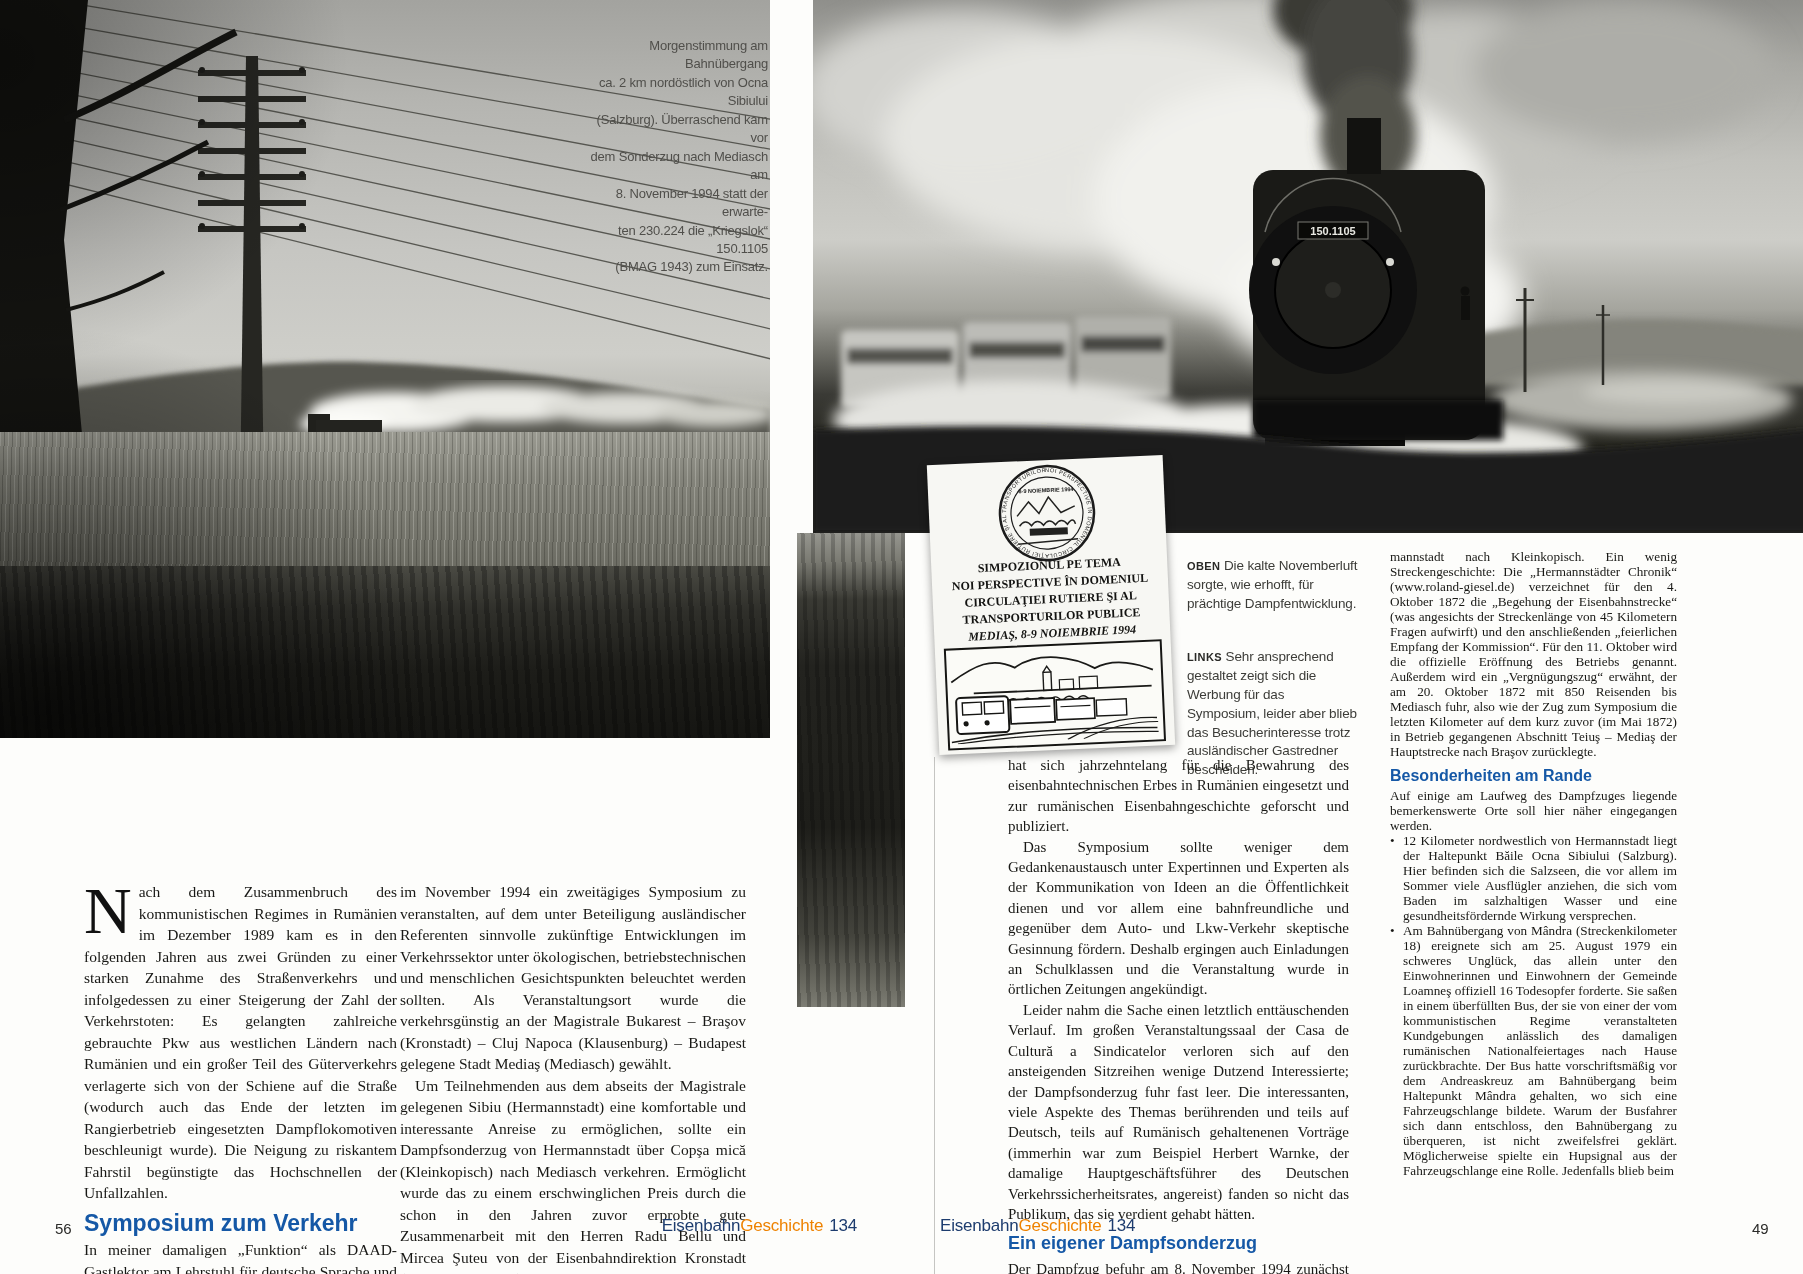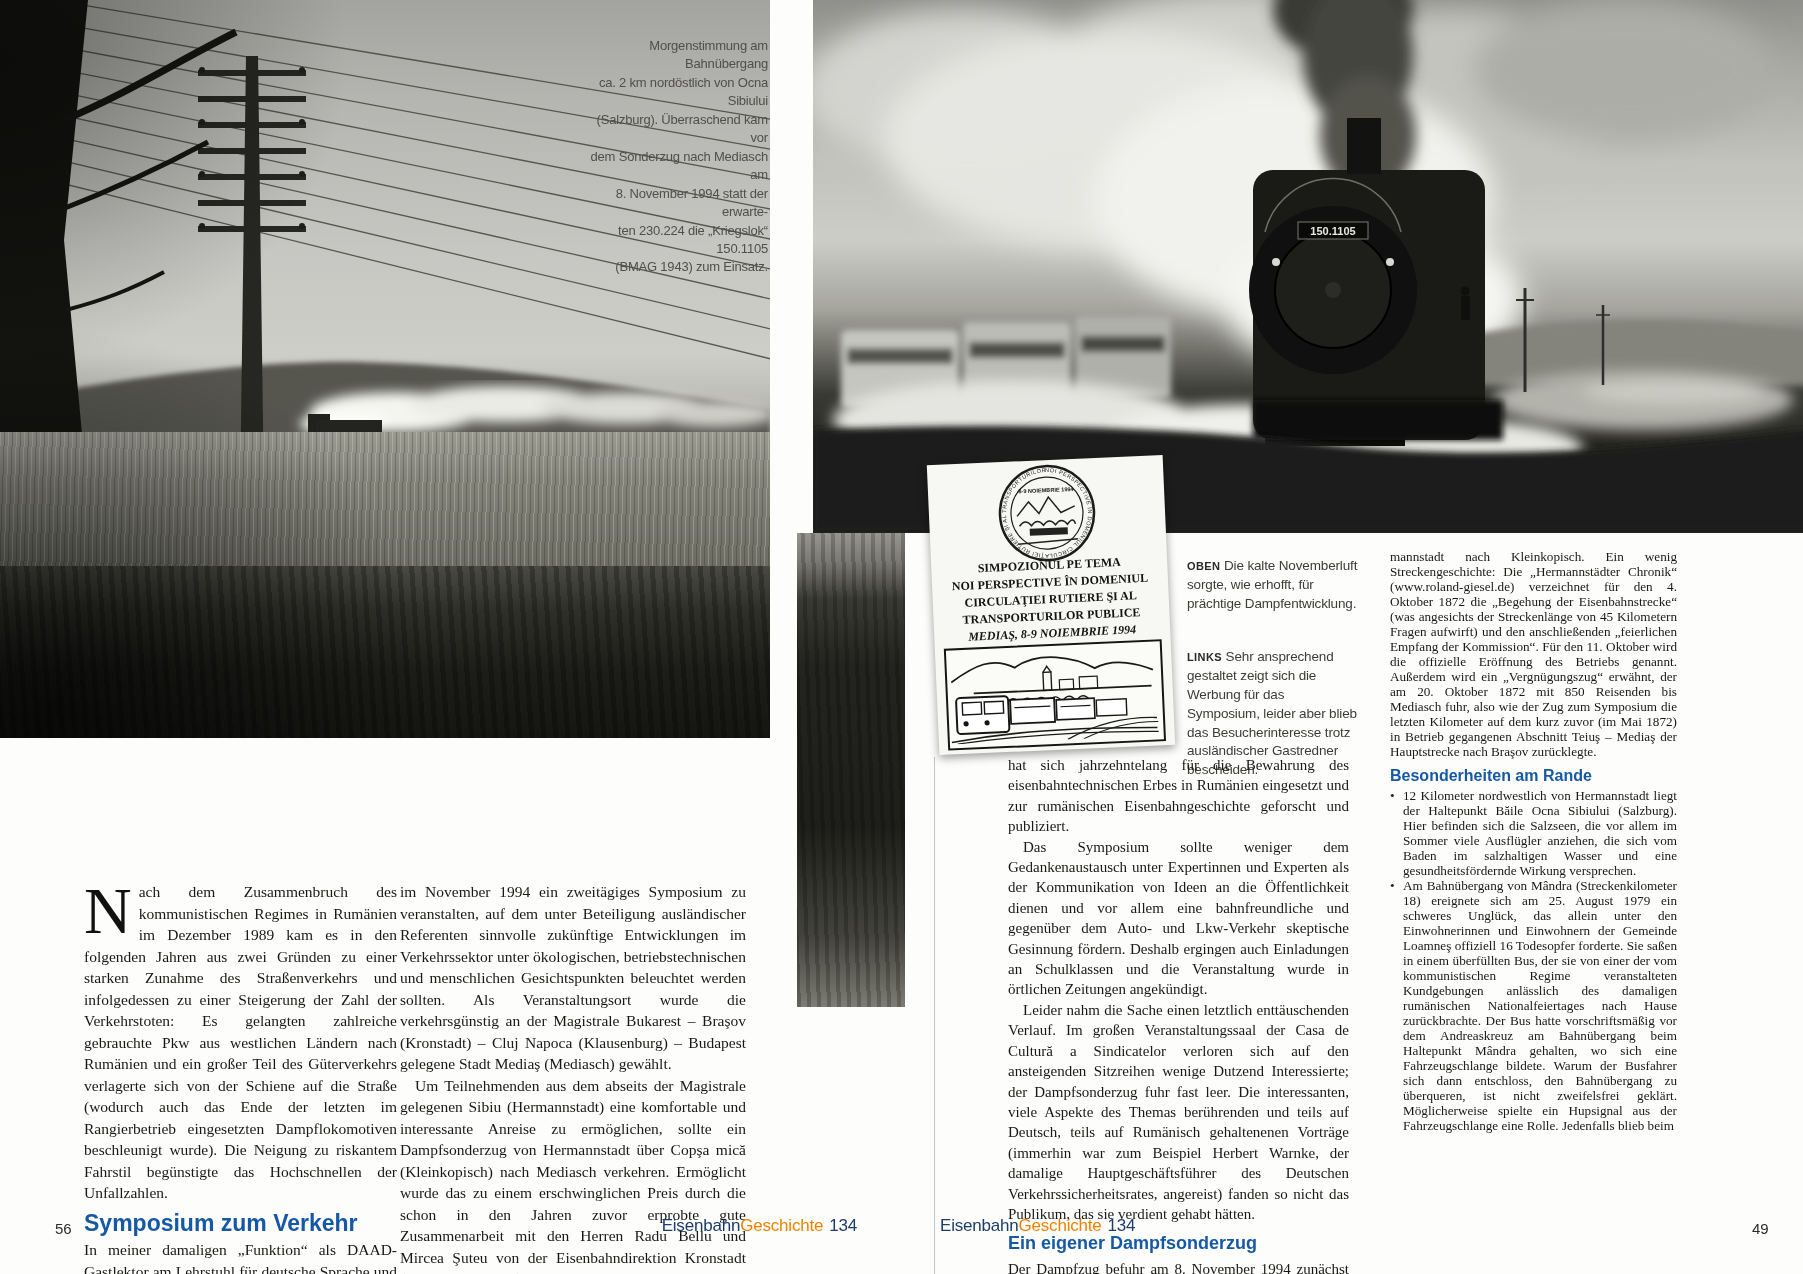--- a/index.html
+++ b/index.html
@@ -328,20 +328,21 @@
     <p>hat sich jahrzehntelang für die Bewahrung des eisenbahntechnischen Erbes in Rumänien eingesetzt und zur rumänischen Eisenbahngeschichte geforscht und publiziert.</p>
     <p class="ind">Das Symposium sollte weniger dem Gedankenaustausch unter Expertinnen und Experten als der Kommunikation von Ideen an die Öffentlichkeit dienen und vor allem eine bahnfreundliche und gegenüber dem Auto- und Lkw-Verkehr skeptische Gesinnung fördern. Deshalb ergingen auch Einladungen an Schulklassen und die Veranstaltung wurde in örtlichen Zeitungen angekündigt.</p>
     <p class="ind">Leider nahm die Sache einen letztlich enttäuschenden Verlauf. Im großen Veranstaltungssaal der Casa de Cultură a Sindicatelor verloren sich auf den ansteigenden Sitzreihen wenige Dutzend Interessierte; der Dampfsonderzug fuhr fast leer. Die interessanten, viele Aspekte des Themas berührenden und teils auf Deutsch, teils auf Rumänisch gehaltenenen Vorträge (immerhin war zum Beispiel Herbert Warnke, der damalige Hauptgeschäftsführer des Deutschen Verkehrssicherheitsrates, angereist) fanden so nicht das Publikum, das sie verdient gehabt hätten.</p>
     <h3 class="subhead">Ein eigener Dampfsonderzug</h3>
     <p>Der Dampfzug befuhr am 8. November 1994 zunächst die im Oktober 1872 in Betrieb genommene Strecke von Her-</p>
   </div>
 
   <div class="col" id="col4">
     <p>mannstadt nach Kleinkopisch. Ein wenig Streckengeschichte: Die „Hermannstädter Chronik“ (www.roland-giesel.de) verzeichnet für den 4. Oktober 1872 die „Begehung der Eisenbahnstrecke“ (was angesichts der Streckenlänge von 45 Kilometern Fragen aufwirft) und den anschließenden „feierlichen Empfang der Kommission“. Für den 11. Oktober wird die offizielle Eröffnung des Betriebs genannt. Außerdem wird ein „Vergnügungszug“ erwähnt, der am 20. Oktober 1872 mit 850 Reisenden bis Mediasch fuhr, also wie der Zug zum Symposium die letzten Kilometer auf dem kurz zuvor (im Mai 1872) in Betrieb gegangenen Abschnitt Teiuş – Mediaş der Hauptstrecke nach Braşov zurücklegte.</p>
     <h3 class="subhead">Besonderheiten am Rande</h3>
+    <p>Auf einige am Laufweg des Dampfzuges liegende bemerkenswerte Orte soll hier näher eingegangen werden.</p>
     <div class="bullet">
       <span class="dot">•</span>
       <span class="btext">12 Kilometer nordwestlich von Hermannstadt liegt der Haltepunkt Băile Ocna Sibiului (Salzburg). Hier befinden sich die Salzseen, die vor allem im Sommer viele Ausflügler anziehen, die sich vom Baden im salzhaltigen Wasser und eine gesundheitsfördernde Wirkung versprechen.</span>
     </div>
     <div class="bullet">
       <span class="dot">•</span>
       <span class="btext">Am Bahnübergang von Mândra (Streckenkilometer 18) ereignete sich am 25. August 1979 ein schweres Unglück, das allein unter den Einwohnerinnen und Einwohnern der Gemeinde Loamneş offiziell 16 Todesopfer forderte. Sie saßen in einem überfüllten Bus, der sie von einer der vom kommunistischen Regime veranstalteten Kundgebungen anlässlich des damaligen rumänischen Nationalfeiertages nach Hause zurückbrachte. Der Bus hatte vorschriftsmäßig vor dem Andreaskreuz am Bahnübergang beim Haltepunkt Mândra gehalten, wo sich eine Fahrzeugschlange bildete. Warum der Busfahrer sich dann entschloss, den Bahnübergang zu überqueren, ist nicht zweifelsfrei geklärt. Möglicherweise spielte ein Hupsignal aus der Fahrzeugschlange eine Rolle. Jedenfalls blieb beim</span>
     </div>
   </div>
 

